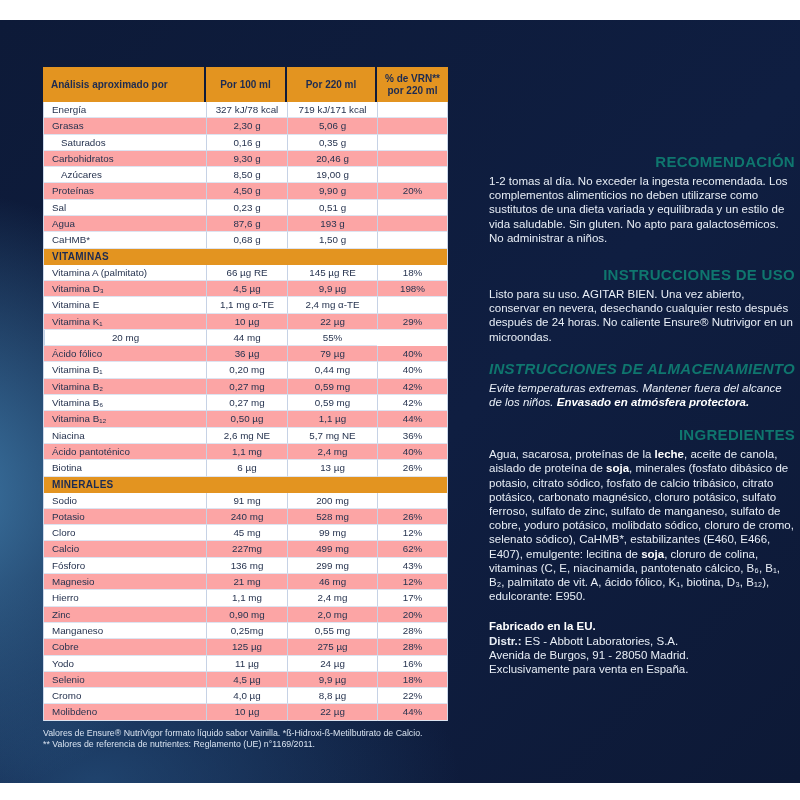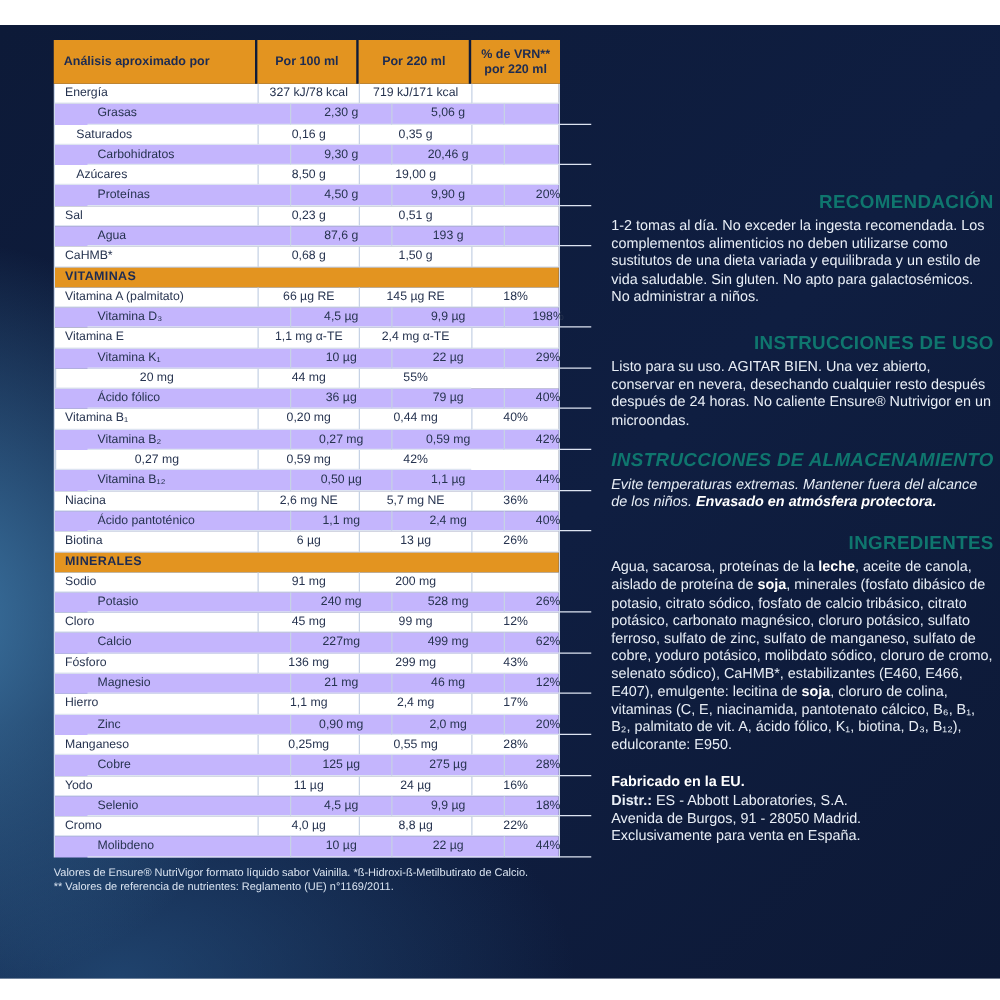--- a/index.html
+++ b/index.html
@@ -11,32 +11,32 @@
     background:
       radial-gradient(420px 420px at -60px 62%, rgba(64,125,172,0.95), rgba(64,125,172,0) 72%),
       radial-gradient(520px 300px at 12% 100%, rgba(45,97,145,0.55), rgba(45,97,145,0) 70%),
       linear-gradient(135deg, #0d1a38 0%, #0f1e41 55%, #0d1936 100%);
   }
   .band { position:absolute; left:0; width:800px; background:#ffffff; }
   .band.top { top:0; height:20px; }
   .band.bottom { top:783px; height:17px; }
 
   
-  .table-wrap { position:absolute; left:43px; top:32px; width:405px; }
+  .table-wrap { position:absolute; left:43px; top:67px; width:405px; }
   .t-header { display:grid; grid-template-columns:163px 81px 90px 71px; height:35px; }
   .th {
     background:#E39420; color:#1C2B52; font-weight:bold; font-size:10px; line-height:1.15;
     display:flex; align-items:center; justify-content:center; text-align:center;
   }
   .th.c0 { justify-content:flex-start; text-align:left; padding-left:8px; border-right:2px solid #0E1B3A; }
   .th.c1, .th.c2 { border-right:2px solid #0E1B3A; }
   .th.c3 { white-space:pre-line; }
   .t-body { border-left:1px solid #cdd8ea; border-right:1px solid #cdd8ea; }
   .trow { display:grid; grid-template-columns:162px 81px 90px 70px; height:16.3px; background:#ffffff; }
-  .trow.alt { background:#c4b5fd;padding-left:26px; }
+  .trow.alt { background:#fca5a5; }
   .td {
     font-size:9.8px; color:#26334F; line-height:15.3px; height:16.3px;
     border-bottom:1px solid #DDE4F1; text-align:center; overflow:hidden; white-space:nowrap;
   }
   .td.c0 { text-align:left; padding-left:8px; }
   .trow.indent .td.c0 { padding-left:17px; }
   .td.c1, .td.c2, .td.c3 { border-left:1px solid #C6D2E5; }
   .sec-header {
     background:#E39420; color:#1C2B52; font-weight:bold; font-size:10px;
     height:16px; line-height:16px; padding-left:8px; letter-spacing:.3px;
@@ -168,20 +168,21 @@
           <div class="td c2">0,44 mg</div>
           <div class="td c3">40%</div>
         </div>
         <div class="trow alt">
           <div class="td c0">Vitamina B₂</div>
           <div class="td c1">0,27 mg</div>
           <div class="td c2">0,59 mg</div>
           <div class="td c3">42%</div>
         </div>
         <div class="trow">
+          <div class="td c0">Vitamina B₆</div>
           <div class="td c1">0,27 mg</div>
           <div class="td c2">0,59 mg</div>
           <div class="td c3">42%</div>
         </div>
         <div class="trow alt">
           <div class="td c0">Vitamina B₁₂</div>
           <div class="td c1">0,50 µg</div>
           <div class="td c2">1,1 µg</div>
           <div class="td c3">44%</div>
         </div>

